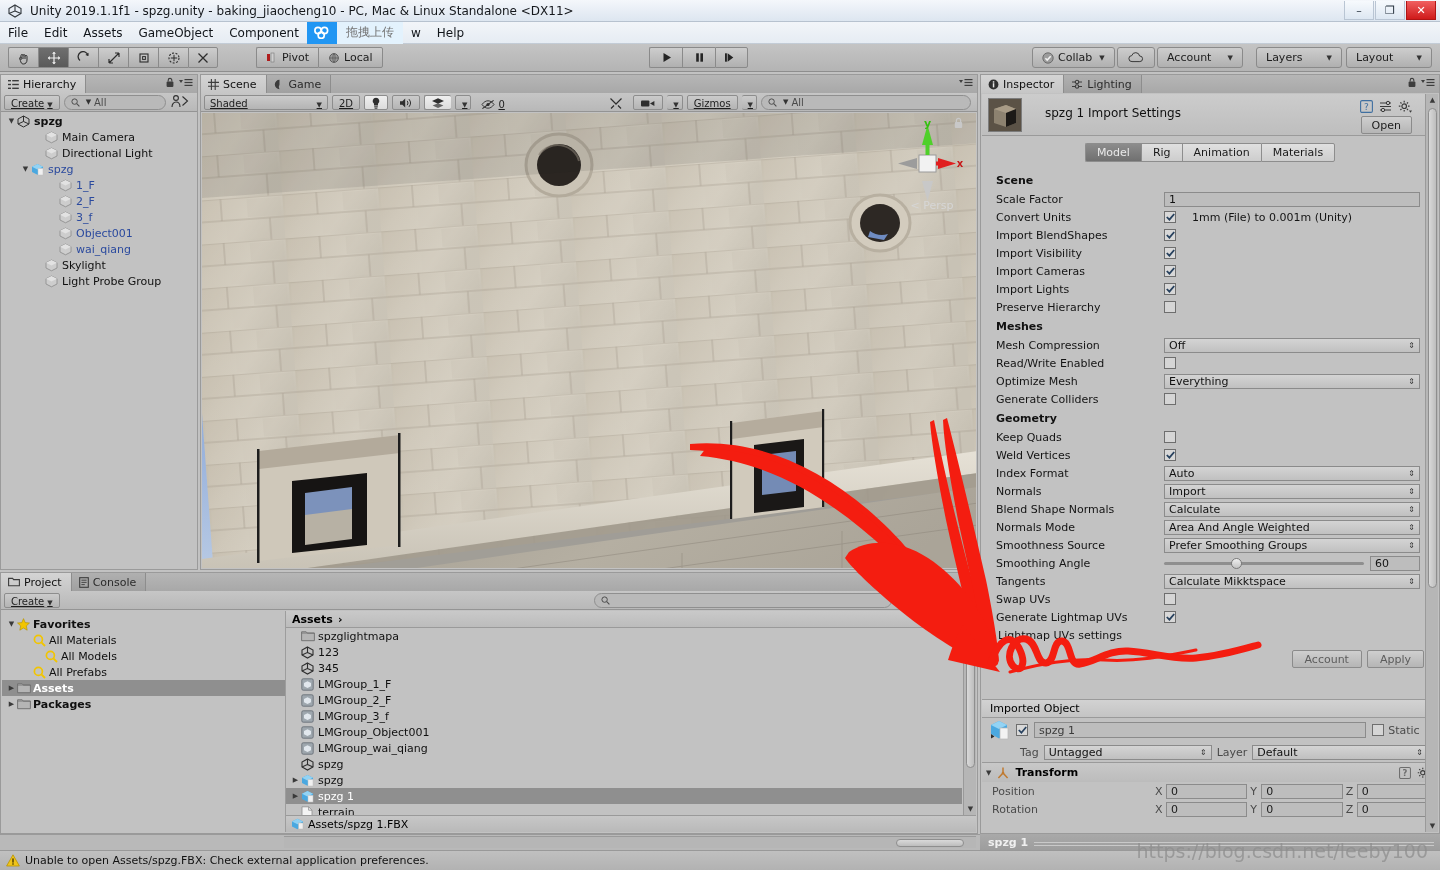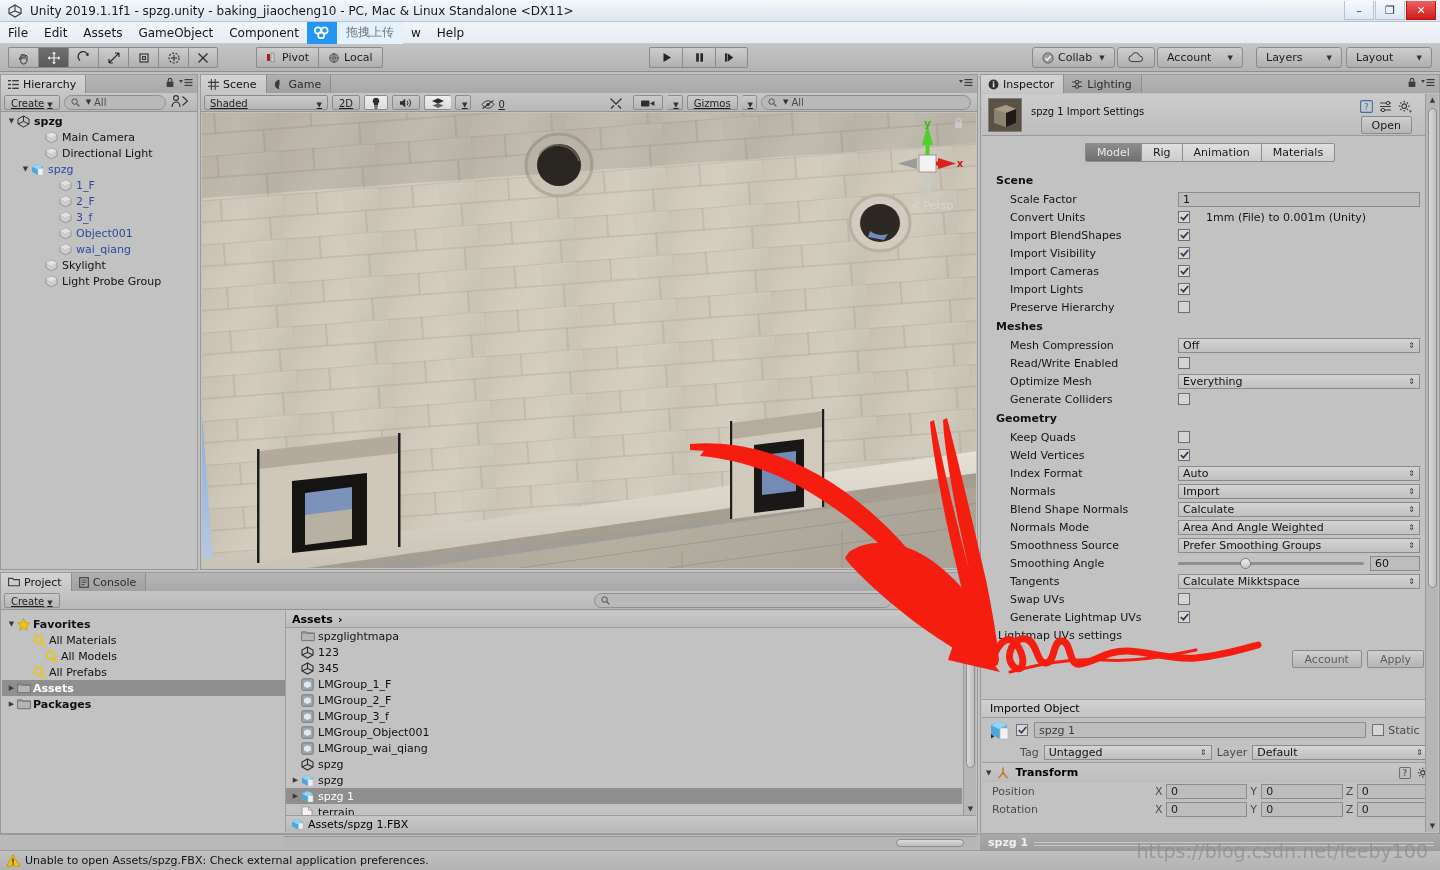--- a/index.html
+++ b/index.html
@@ -113,30 +113,30 @@
            display:flex; align-items:center; padding-left:6px; font-size:11px; font-weight:bold; gap:5px; }
   .pathbar { position:absolute; left:0; right:0; bottom:0; height:17px; background:linear-gradient(to bottom,#c7c7c7,#b9b9b9);
              border-top:1px solid #9a9a9a; display:flex; align-items:center; padding-left:5px; gap:4px; font-size:11px; }
 
   
   #inspector { left:980px; top:74px; width:460px; height:760px; }
   .insp-body { position:absolute; left:1px; top:19px; right:1px; bottom:1px; background:#c2c2c2; overflow:hidden; }
   .insp-head { height:42px; background:linear-gradient(to bottom,#cccccc,#bebebe); border-bottom:1px solid #9a9a9a;
                display:flex; align-items:flex-start; padding:4px 6px; position:relative; }
   .thumb { width:34px; height:34px; background:#4a4037; border:1px solid #7c7c7c; flex:none; position:relative; overflow:hidden; }
-  .insp-title { margin-left:9px; margin-top:8px; font-size:10px; color:#111;text-align:center; }
+  .insp-title { margin-left:23px; margin-top:8px; font-size:12px; color:#111;text-align:center; }
   .insp-tabs { display:flex; justify-content:center; padding:7px 0 8px; }
   .itab { height:19px; padding:0 11px; display:flex; align-items:center; font-size:11px;
           background:linear-gradient(to bottom,#e0e0e0,#cdcdcd); border:1px solid #8d8d8d; border-right:none; color:#1a1a1a; }
   .itab:first-child { border-radius:2px 0 0 2px; }
   .itab:last-child { border-right:1px solid #8d8d8d; border-radius:0 2px 2px 0; }
   .itab.active { background:linear-gradient(to bottom,#8c8c8c,#707070); color:#e9e9e9; }
 
   .sect { font-weight:bold; font-size:11px; padding:4px 0 3px 14px; color:#111; }
-  .frow { height:18px; display:flex; align-items:center; padding-left:28px; font-size:11px; color:#141414; }
+  .frow { height:18px; display:flex; align-items:center; padding-left:14px; font-size:11px; color:#141414; }
   .flabel { width:168px; flex:none; white-space:nowrap; }
   .fval { flex:1; padding-right:18px; display:flex; align-items:center; }
   .chk { width:12px; height:12px; background:#d5d5d5; border:1px solid #6e6e6e; display:flex; align-items:center; justify-content:center; flex:none; }
   .chk.on { background:#d8d8d8; }
   .chk .tick { display:none; }
   .chk.on .tick { display:block; }
   .textfield { height:15px; flex:1; background:#bdbdbd; border:1px solid #8b8b8b; font-size:11px; display:flex; align-items:center; padding:0 4px; color:#111; }
   .dropdown { height:15px; flex:1; background:linear-gradient(to bottom,#d4d4d4,#c0c0c0); border:1px solid #8b8b8b;
               font-size:11px; display:flex; align-items:center; padding:0 4px; color:#111; position:relative; }
   .dropdown .dd-arrow { position:absolute; right:4px; font-size:8px; color:#333; }

